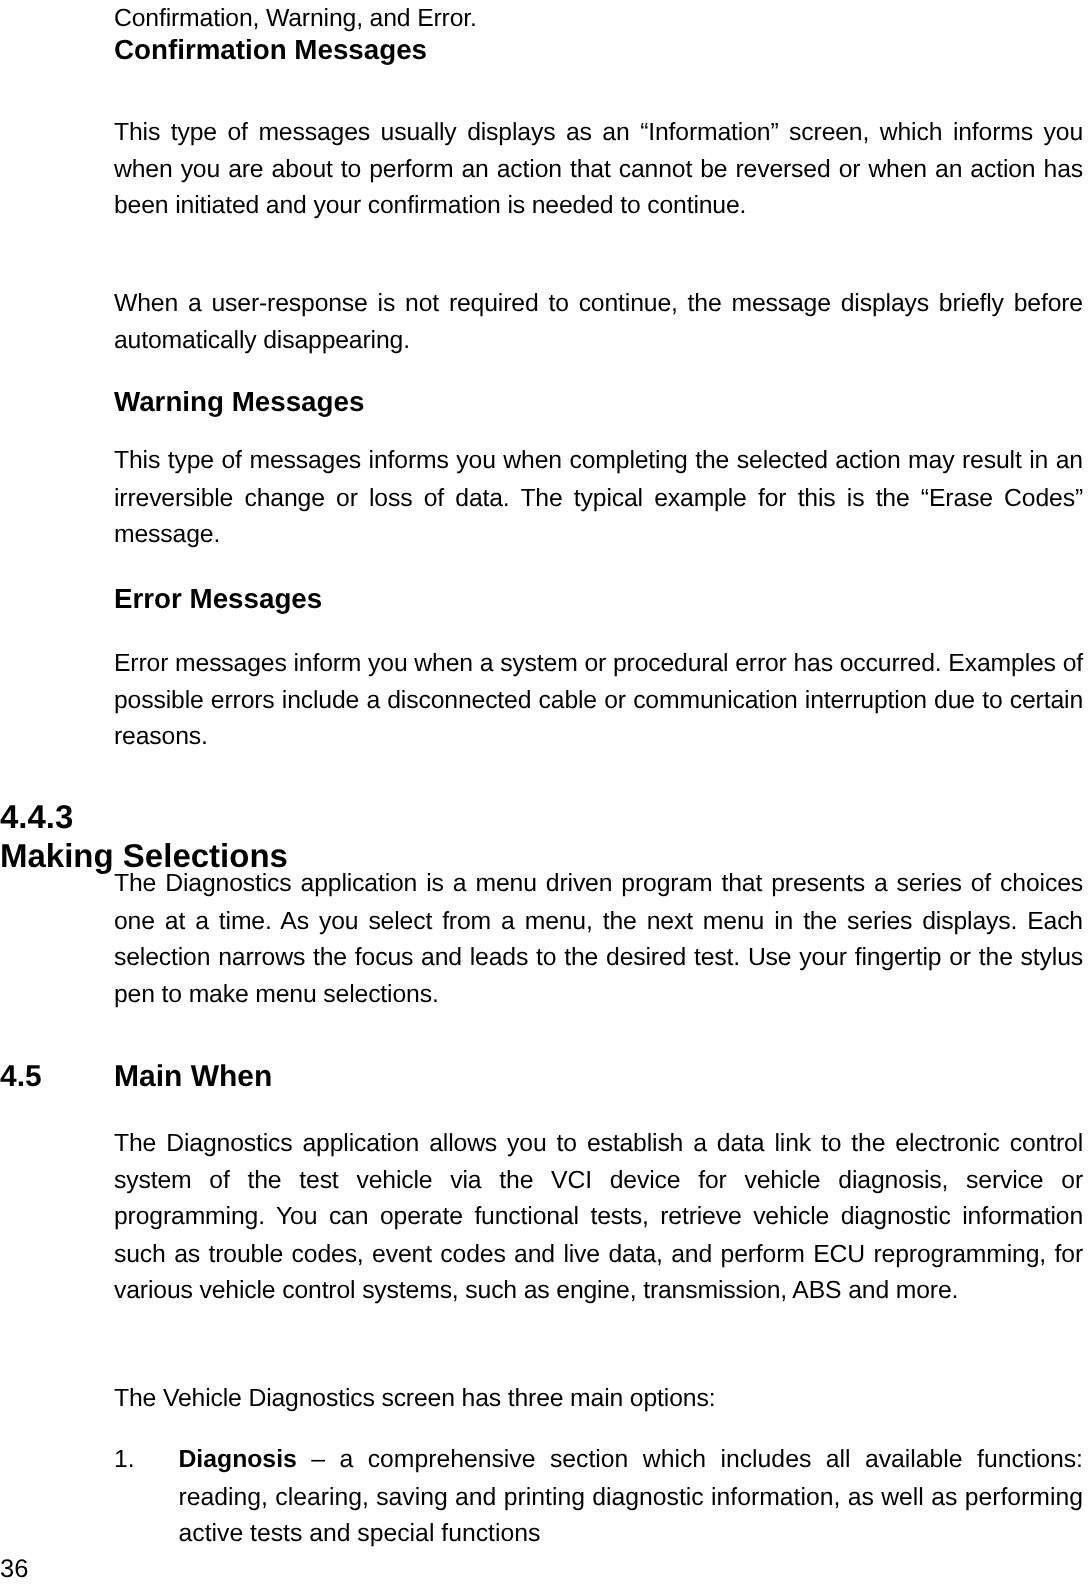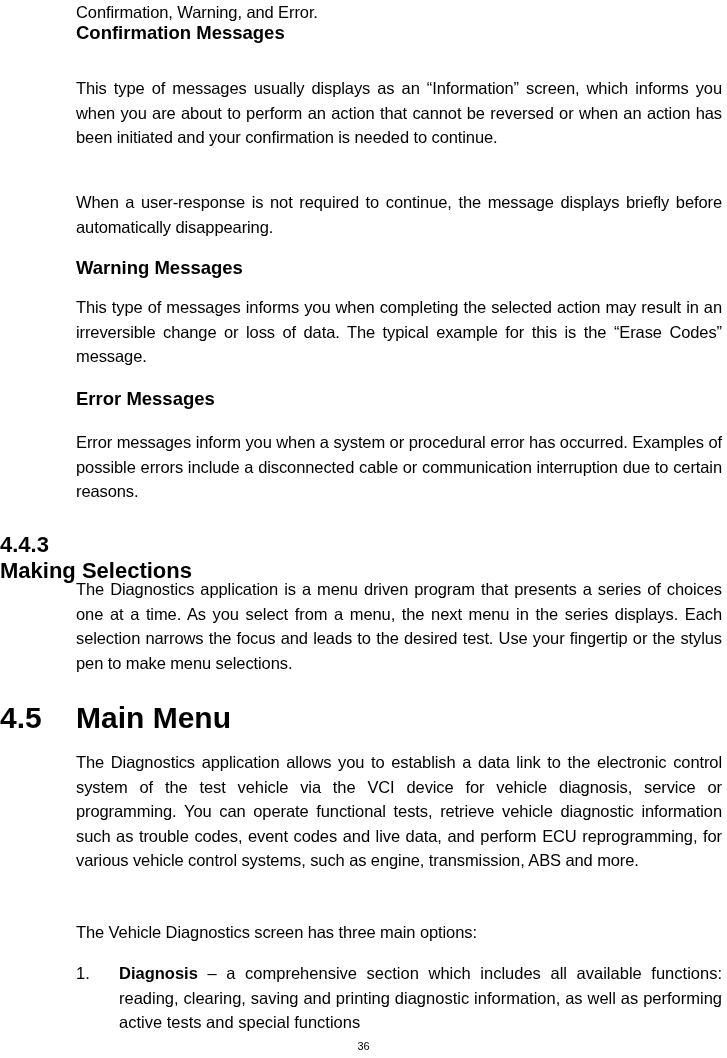--- a/index.html
+++ b/index.html
@@ -45,21 +45,21 @@
     left: 0;
     font-weight: bold;
     margin: 0;
     display: flex;
   }
   .section-head .num {
     display: inline-block;
     width: 76px;
   }
   .h3 { font-size: 22px; line-height: 26px; }
-  .h2 { font-size: 30px; line-height: 30px; }
+  .h2 { font-size: 20px; line-height: 30px; }
   .list-item {
     position: absolute;
     left: 76px;
     width: 646px;
     display: flex;
     font-size: 16.5px;
     line-height: 24.5px;
   }
   .list-item .marker {
     width: 43px;
@@ -68,22 +68,21 @@
   .list-item .content {
     flex: 1;
     text-align: justify;
   }
   .list-item .term { font-weight: bold; }
   .page-number {
     position: absolute;
     left: 0;
     width: 727px;
     top: 1036px;
-    text-align: center;
-    font-size: 11px;
+    font-size: 17px;
     line-height: 20px;
   }
 </style>
 </head>
 <body>
 
 <div class="page">
 
   <p class="body-text" style="top:0px;">Confirmation, Warning, and Error.</p>
 
@@ -98,21 +97,21 @@
   <p class="body-text" style="top:430px;">Error messages inform you when a system or procedural error has occurred. Examples of possible errors include a disconnected cable or communication interruption due to certain reasons.</p>
 
   <h3 class="section-head h3" style="top:532px;flex-direction:column;">
     <span class="num">4.4.3</span>
     <span>Making Selections</span>
   </h3>
   <p class="body-text" style="top:577px;">The Diagnostics application is a menu driven program that presents a series of choices one at a time. As you select from a menu, the next menu in the series displays. Each selection narrows the focus and leads to the desired test. Use your fingertip or the stylus pen to make menu selections.</p>
 
   <h2 class="section-head h2" style="top:703px;">
     <span class="num">4.5</span>
-    <span>Main Menu</span>
+    <span>Main When</span>
   </h2>
   <p class="body-text" style="top:750px;">The Diagnostics application allows you to establish a data link to the electronic control system of the test vehicle via the VCI device for vehicle diagnosis, service or programming. You can operate functional tests, retrieve vehicle diagnostic information such as trouble codes, event codes and live data, and perform ECU reprogramming, for various vehicle control systems, such as engine, transmission, ABS and more.</p>
   <p class="body-text" style="top:920px;">The Vehicle Diagnostics screen has three main options:</p>
 
   <div class="list-item" style="top:961px;">
     <span class="marker">1.</span>
     <span class="content"><span class="term">Diagnosis</span><span> – a comprehensive section which includes all available functions: reading, clearing, saving and printing diagnostic information, as well as performing active tests and special functions</span></span>
   </div>
 
   <div class="page-number">36</div>

